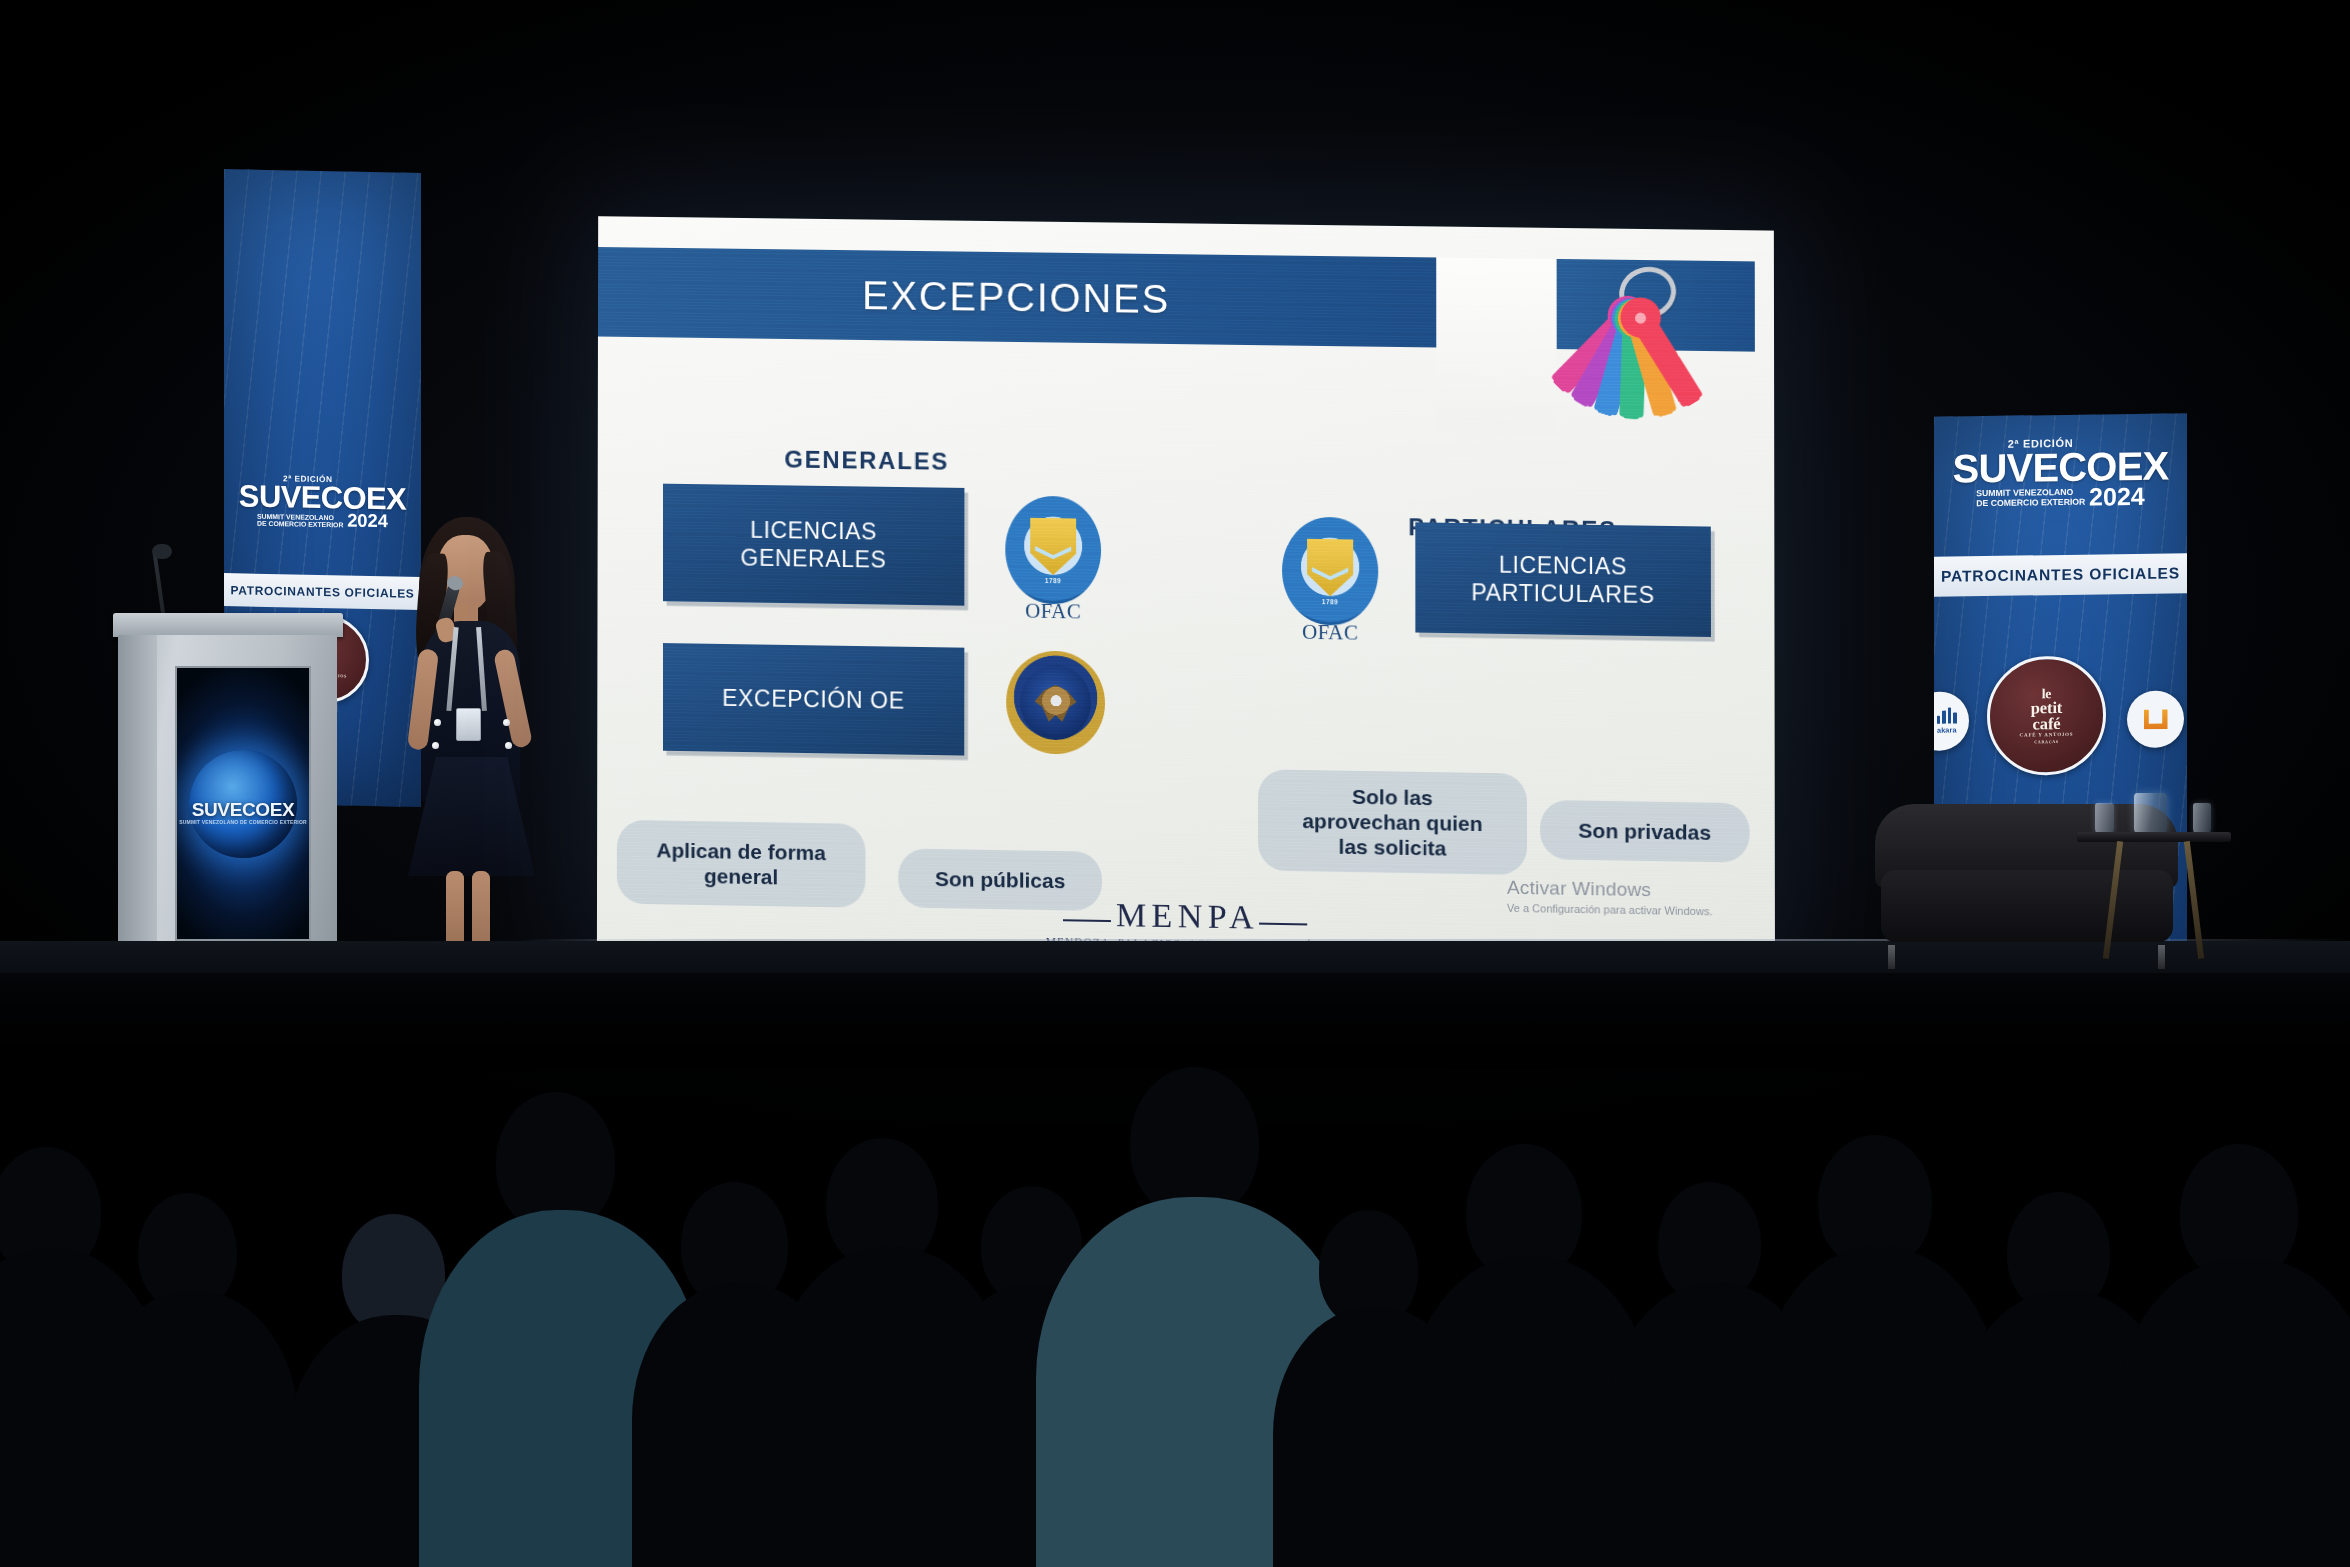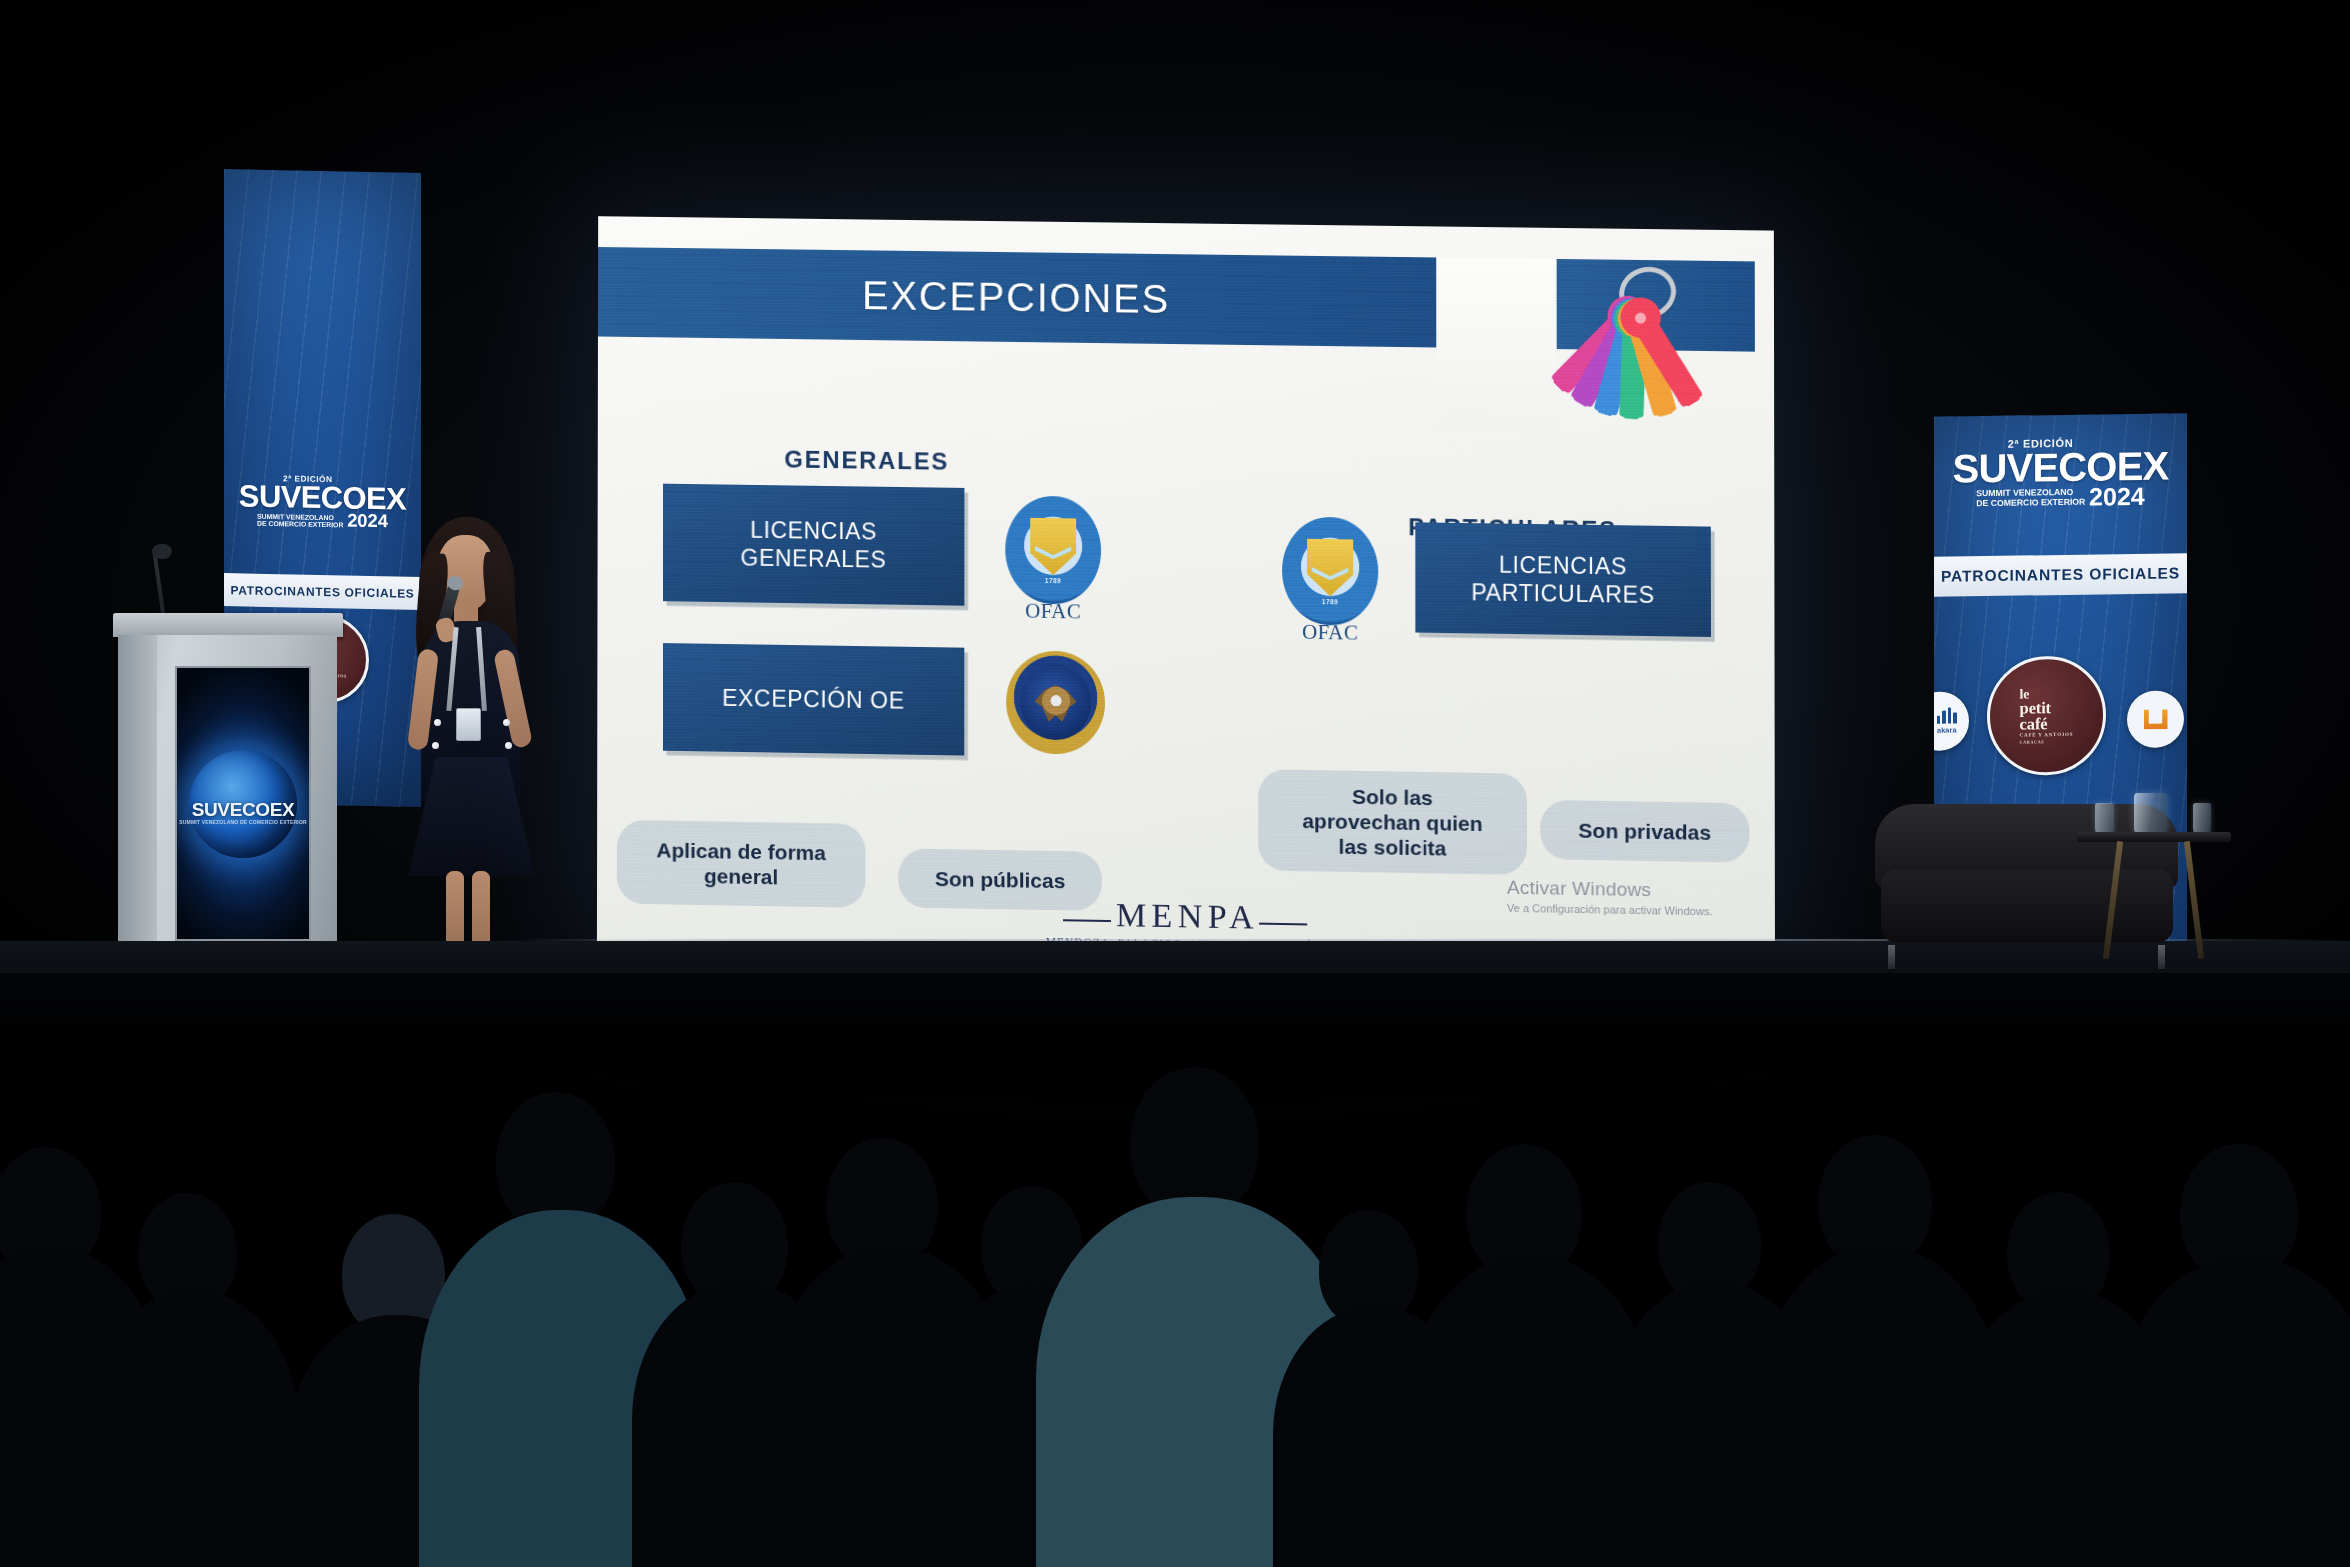--- a/index.html
+++ b/index.html
@@ -53,21 +53,21 @@
     background:linear-gradient(180deg,#f4f7fb,#dde5ef);
     display:flex; align-items:center; justify-content:center;
     color:#13335f; font-size:12px; font-weight:700; letter-spacing:.055em; }
   #banner-right .patro { height:40px; font-size:15.6px; }
 
   .sp-logo { position:absolute; border-radius:50%; background:#f3f6fa;
     box-shadow:0 1.8px 6.4px rgba(0,0,0,.4); overflow:hidden;
     display:flex; align-items:center; justify-content:center; }
   .sp-logo.cafe { background:radial-gradient(circle at 38% 32%, #6e3436, #4a1f22 72%, #35161a 100%);
     border:3.7px solid #f2f5f9; }
-  .cafe-txt { color:#f6f2ea; font-size:10px; font-weight:700; line-height:.95; 
+  .cafe-txt { color:#f6f2ea; font-size:10px; font-weight:700; line-height:.95; text-align:center;
     font-family:"Liberation Serif", serif; letter-spacing:-.01em; }
   .cafe-txt .l2 { font-size:12px; }
   .cafe-txt .l3 { font-size:4.1px; letter-spacing:.16em; opacity:.85; margin-top:1.8px; }
   .bars { display:flex; align-items:flex-end; gap:1.8px; height:16.5px; }
   .bars i { display:block; width:3.7px; background:#1d4f93; border-radius:0.9px 0.9px 0 0; }
   .akara { color:#2154a0; font-size:7.3px; font-weight:700; letter-spacing:.02em; margin-top:1.8px; }
 
   .banner .footstrip { position:absolute; left:7.3px; right:7.3px; bottom:9.2px;
     display:flex; align-items:center; gap:5.5px; color:#eaf1fa; font-size:7.3px; font-weight:700;
     letter-spacing:.03em; opacity:.92; }

